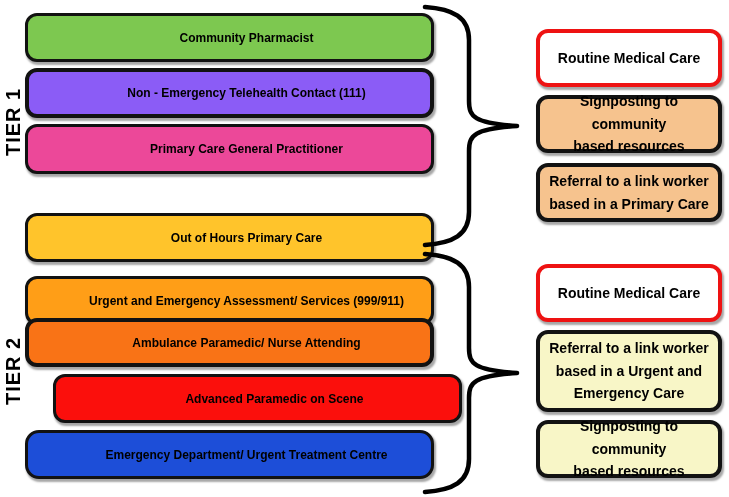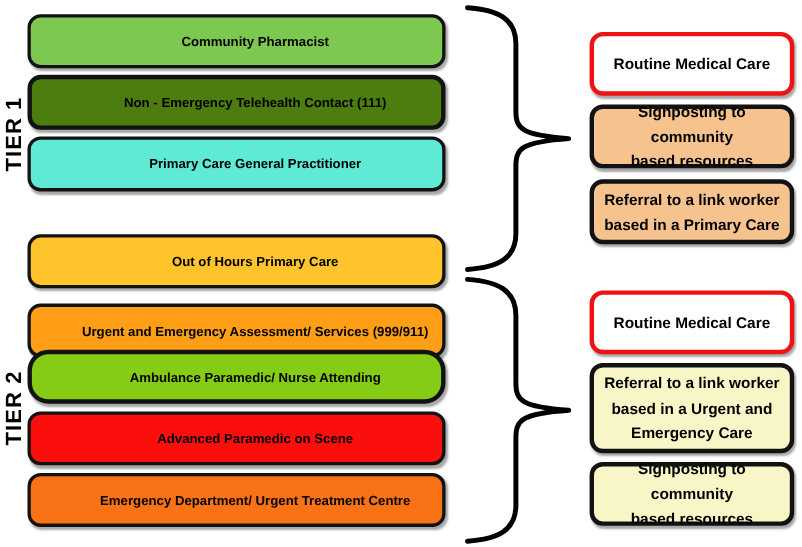--- a/index.html
+++ b/index.html
@@ -8,69 +8,69 @@
     position:relative;width:729px;height:497px;background:#ffffff;overflow:hidden;
   }
   .tier-label{
     position:absolute;left:0;width:27px;display:flex;align-items:center;justify-content:center;
     writing-mode:vertical-rl;transform:rotate(180deg);
     font-size:20px;font-weight:700;color:#000;letter-spacing:1px;white-space:nowrap;
   }
   #tier1-label{top:13px;height:217px;}
   #tier2-label{top:263px;height:216px;}
   .lbox{
-    position:absolute;left:25px;width:380px;box-sizing:border-box;
+    position:absolute;left:25px;width:409px;box-sizing:border-box;
     border:3px solid #121212;border-radius:12px;
     display:flex;align-items:center;justify-content:center;
     font-size:12px;font-weight:700;color:#000;white-space:nowrap;
     box-shadow:1.5px 2.5px 2px rgba(0,0,0,0.35);
     padding-left:34px;
   }
   .rbox{
     position:absolute;left:536px;width:186px;box-sizing:border-box;
     border:4px solid #121212;border-radius:12px;
     display:flex;align-items:center;justify-content:center;text-align:center;
     font-size:14px;font-weight:700;color:#000;white-space:pre-line;line-height:1.6;
     box-shadow:1.5px 2.5px 2px rgba(0,0,0,0.35);
     padding:2px 4px;
   }
   #t1b1{top:13px;height:49px;}
   #t1b2{top:68px;height:50px;border-width:4px;}
   #t1b3{top:124px;height:50px;}
   #t1b4{top:181px;height:49px;margin-top:32px;}
   #t2b1{top:276px;height:49px;}
   #t2b2{top:318px;height:49px;border-width:4px;}
-  #t2b3{top:374px;height:49px;}
+  #t2b3{top:374px;height:49px;margin-left:28px;}
   #t2b4{top:430px;height:49px;}
   #rt1{top:29px;height:58px;}
   #rt2{top:95px;height:58px;}
   #rt3{top:163px;height:59px;}
   #rb1{top:264px;height:58px;}
   #rb2{top:330px;height:82px;}
   #rb3{top:420px;height:58px;}
   .brace-svg{position:absolute;left:0;top:0;pointer-events:none;}
   .brace-svg path{fill:none;stroke:#000;stroke-width:4.5;stroke-linecap:round;stroke-linejoin:round;}
 </style>
 </head>
 <body>
 
 <div class="canvas">
 
   <div id="tier1-label" class="tier-label">TIER 1</div>
   <div id="tier2-label" class="tier-label">TIER 2</div>
 
   <div id="t1b1" class="lbox" style="background-color: rgb(125, 200, 80);">Community Pharmacist</div>
-  <div id="t1b2" class="lbox" style="background-color: #4d7c0f; text-align: center;">Non - Emergency Telehealth Contact (111)</div>
-  <div id="t1b3" class="lbox" style="background-color: #5eead4;">Primary Care General Practitioner</div>
+  <div id="t1b2" class="lbox" style="background-color: #8b5cf6; text-align: center;">Non - Emergency Telehealth Contact (111)</div>
+  <div id="t1b3" class="lbox" style="background-color: #ec4899;">Primary Care General Practitioner</div>
   <div id="t1b4" class="lbox" style="background-color: rgb(255, 196, 43);">Out of Hours Primary Care</div>
 
   <div id="t2b1" class="lbox" style="background-color: rgb(255, 158, 23);">Urgent and Emergency Assessment/ Services (999/911)</div>
-  <div id="t2b2" class="lbox" style="background-color: #84cc16; border-radius: 19px;">Ambulance Paramedic/ Nurse Attending</div>
+  <div id="t2b2" class="lbox" style="background-color: #f97316;">Ambulance Paramedic/ Nurse Attending</div>
   <div id="t2b3" class="lbox" style="background-color: rgb(251, 15, 12);">Advanced Paramedic on Scene</div>
-  <div id="t2b4" class="lbox" style="background-color: #f97316;">Emergency Department/ Urgent Treatment Centre</div>
+  <div id="t2b4" class="lbox" style="background-color: #1d4ed8; border-radius: 14px;">Emergency Department/ Urgent Treatment Centre</div>
 
   <svg class="brace-svg" width="729" height="497" viewBox="0 0 729 497">
     <path d="M 425 7 C 453 9 469 17 469 40 L 469 101 C 469 117 474 123 517 126 C 474 129 469 135 469 151 L 469 212 C 469 235 453 243 425 245"></path>
     <path d="M 425 254 C 453 256 469 264 469 287 L 469 348 C 469 364 474 370 517 373 C 474 376 469 382 469 398 L 469 459 C 469 482 453 490 425 492"></path>
   </svg>
 
   <div id="rt1" class="rbox" style="background-color: rgb(255, 255, 255); border-color: rgb(238, 18, 18);">Routine Medical Care</div>
   <div id="rt2" class="rbox" style="background-color: rgb(246, 195, 142); border-color: rgb(18, 18, 18);">Signposting to community
 based resources</div>
   <div id="rt3" class="rbox" style="background-color: rgb(246, 195, 142); border-color: rgb(18, 18, 18);">Referral to a link worker

